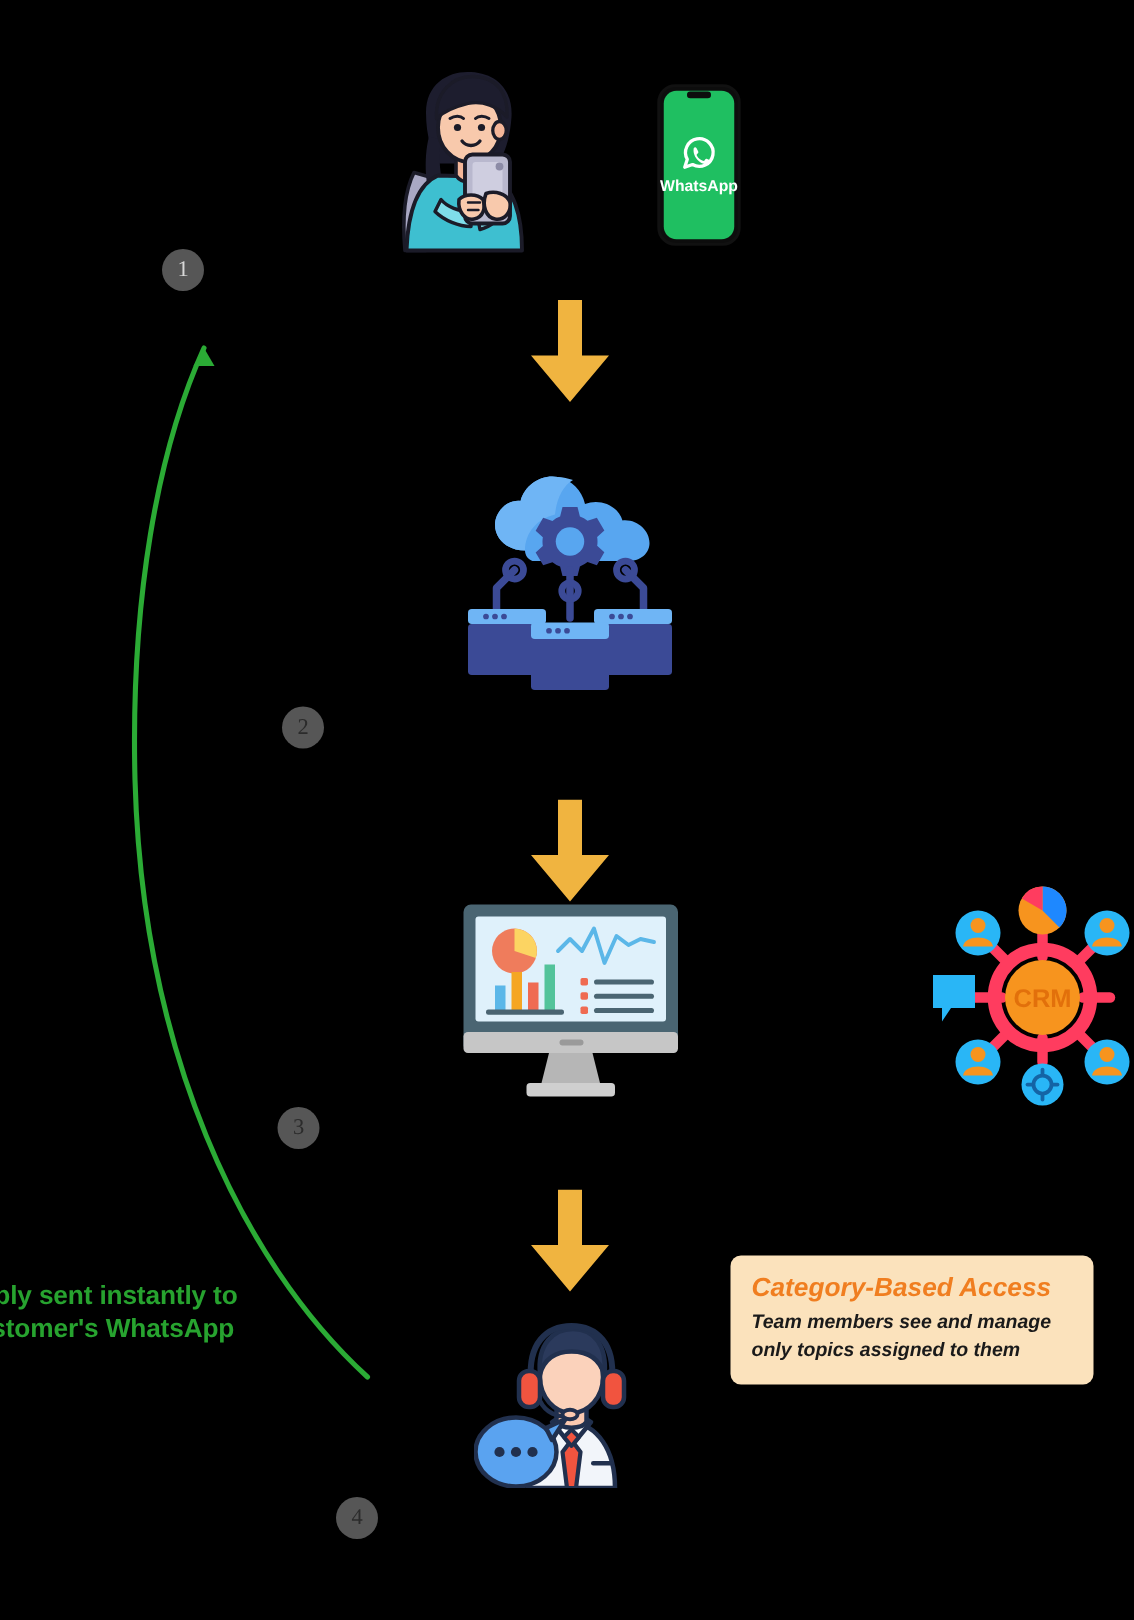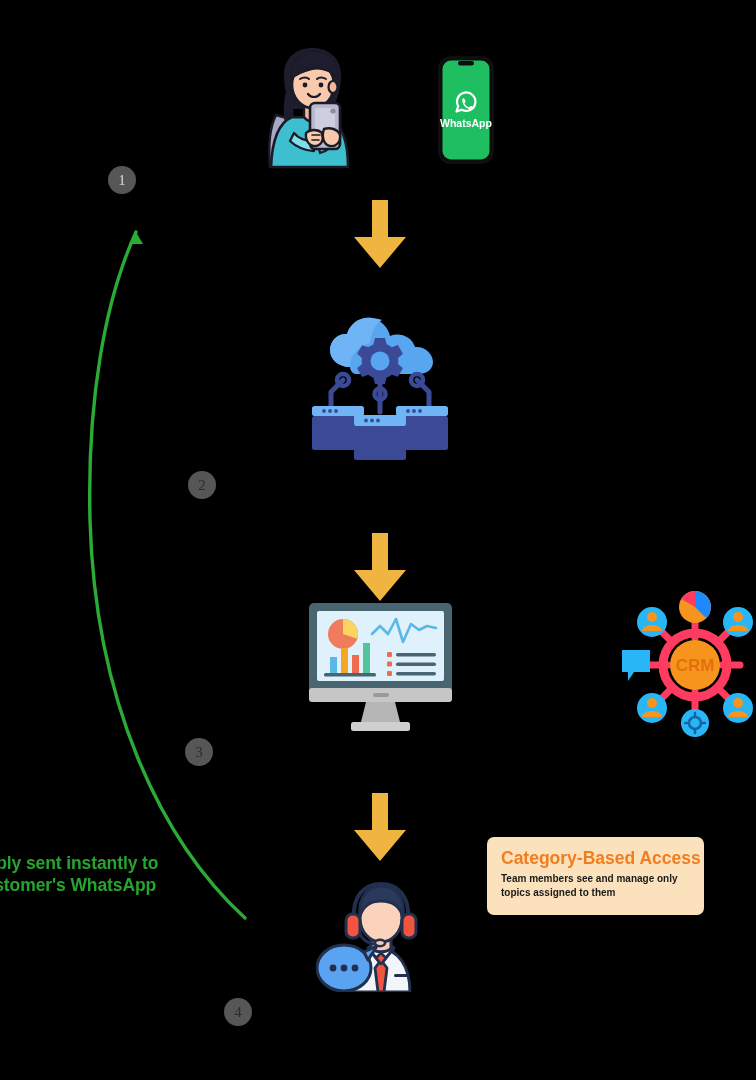--- a/index.html
+++ b/index.html
@@ -55,37 +55,38 @@
     color: #27a32f;
     font-size: 17.5px;
     font-weight: bold;
     line-height: 1.28;
     letter-spacing: -0.1px;
     white-space: nowrap;
   }
 
   
   .callout {
-    width: 217px;
+    width: 242px;
     background: #FBE2BC;
     border-radius: 7px;
     padding: 11px 0 14px 14px;
     box-sizing: border-box;
+    font-style: italic;
   }
   .callout-title {
     color: #F07E20;
     font-size: 17.5px;
     font-weight: bold;
     line-height: 1.15;
     margin-bottom: 4px;
     white-space: nowrap;
   }
   .callout-body {
     color: #1a1a1a;
-    font-size: 10px;
+    font-size: 13px;
     font-weight: bold;
     line-height: 1.42;
   }
 
   .illu { display: block; }
 </style>
 </head>
 <body>
 
 <div id="stage">

